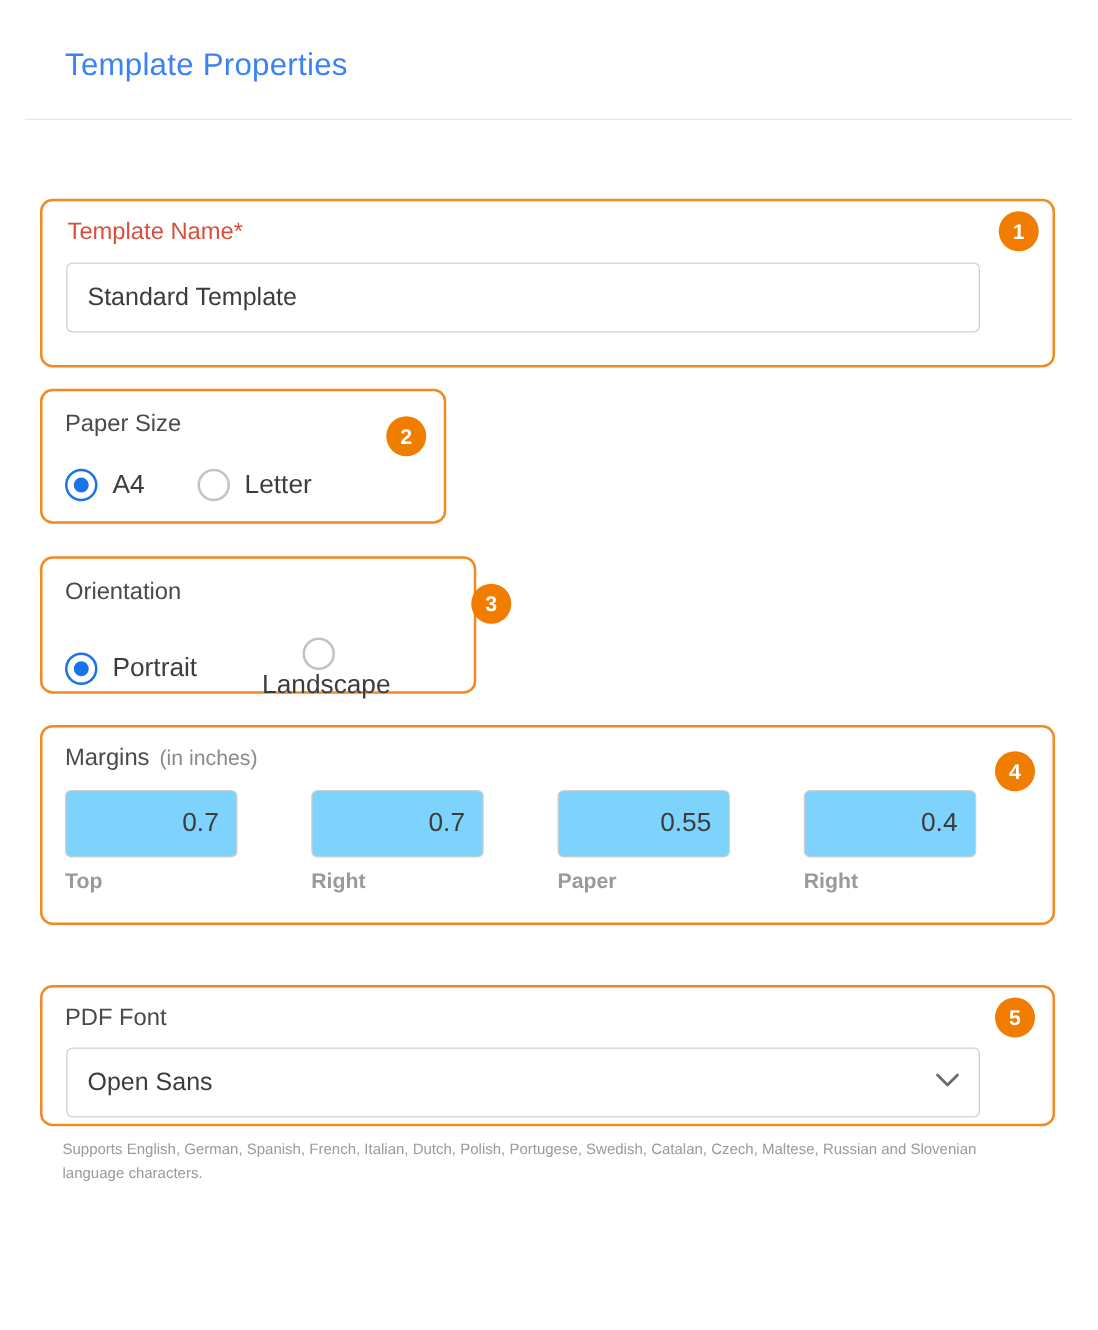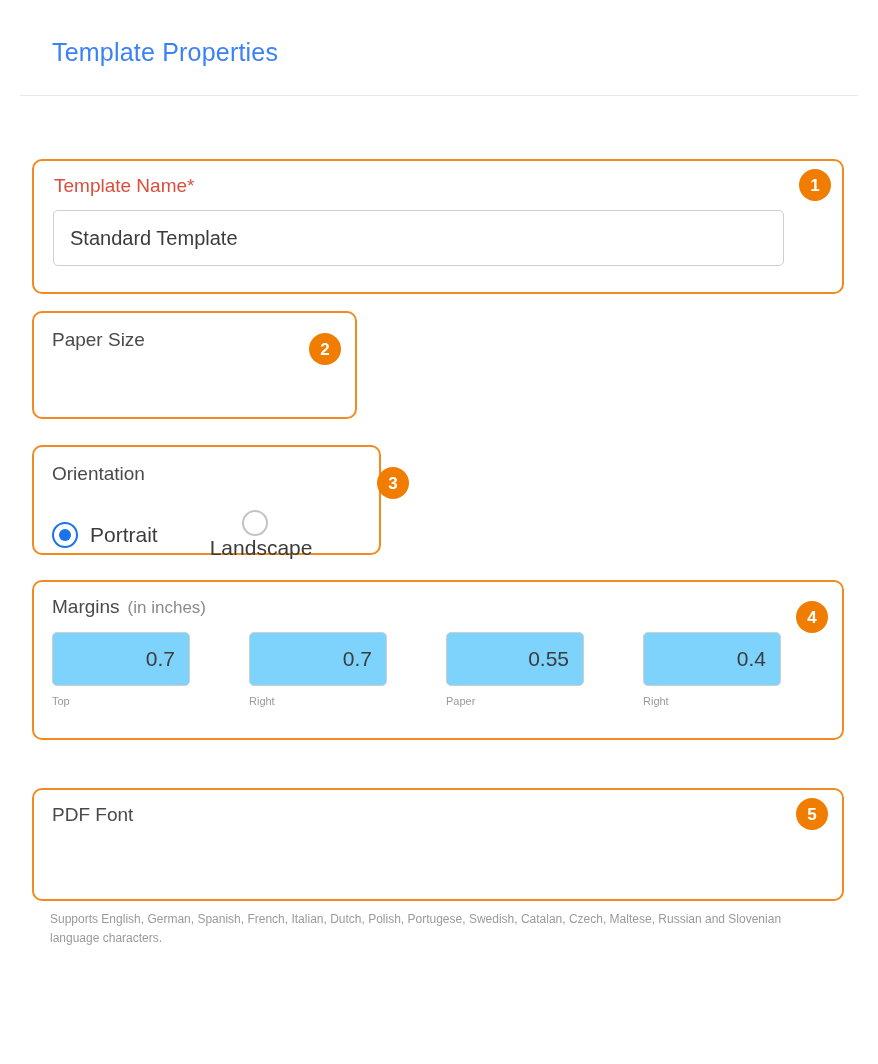--- a/index.html
+++ b/index.html
@@ -130,23 +130,24 @@
     border-radius: 5px;
     font-size: 21px;
     color: #3c3c3c;
     text-align: right;
     padding: 0 14px;
     font-family: Liberation Sans, sans-serif;
     background: #7dd3fc;
     outline: none;
   }
   .margin-caption {
-    font-size: 11px;
+    font-size: 17px;
     color: #9a9a9a;
     margin-top: 9px;
+    font-weight: bold;
   }
   .margin-cell { display: flex; flex-direction: column; }
 
   
   .select-wrap { position: relative; width: 100%; }
   .select-box {
     width: 100%;
     height: 56px;
     border: 1px solid #cfcfcf;
     border-radius: 5px;
@@ -180,20 +181,30 @@
 <div class="header-rule"></div>
 
 <div class="hl" style="left:32px; top:159px; width:812px; height:135px;">
   <div class="field-label required" style="position:absolute; left:20px; top:14px;">Template Name*</div>
   <input class="text-input" type="text" style="position: absolute; left: 19px; top: 49px; width: 731px;" value="Standard Template">
 </div>
 <div class="badge" style="left:799px; top:169px;">1</div>
 
 <div class="hl" style="left:32px; top:311px; width:325px; height:108px;">
   <div class="field-label" style="position:absolute; left:18px; top:16px;">Paper Size</div>
+  <div class="radio-row" style="position:absolute; left:18px; top:62px;">
+    <div class="radio-opt">
+      <span class="radio-dot checked"></span>
+      <span class="radio-label">A4</span>
+    </div>
+    <div class="radio-opt" style="margin-left:42px;">
+      <span class="radio-dot"></span>
+      <span class="radio-label">Letter</span>
+    </div>
+  </div>
 </div>
 <div class="badge" style="left:309px; top:333px;">2</div>
 
 <div class="hl" style="left:32px; top:445px; width:349px; height:110px;">
   <div class="field-label" style="position:absolute; left:18px; top:16px;">Orientation</div>
   <div class="radio-row" style="position:absolute; left:18px; top:63px;">
     <div class="radio-opt">
       <span class="radio-dot checked"></span>
       <span class="radio-label">Portrait</span>
     </div>
@@ -226,16 +237,24 @@
     <div class="margin-cell">
       <input class="margin-input" type="text" value="0.4" style="">
       <span class="margin-caption">Right</span>
     </div>
   </div>
 </div>
 <div class="badge" style="left:796px; top:601px;">4</div>
 
 <div class="hl" style="left:32px; top:788px; width:812px; height:113px;">
   <div class="field-label" style="position:absolute; left:18px; top:14px;">PDF Font</div>
+  <div class="select-wrap" style="position:absolute; left:19px; top:48px; width:731px;">
+    <div class="select-box">Open Sans</div>
+    <span class="chev">
+      <svg width="20" height="12" viewBox="0 0 20 12">
+        <path d="M2 2 L10 10 L18 2" fill="none" stroke="#6b6b6b" stroke-width="2.2" stroke-linecap="round" stroke-linejoin="round"></path>
+      </svg>
+    </span>
+  </div>
 </div>
 <div class="badge" style="left:796px; top:798px;">5</div>
 
 <div class="help-text" style="position:absolute; left:50px; top:910px; width:740px;">Supports English, German, Spanish, French, Italian, Dutch, Polish, Portugese, Swedish, Catalan, Czech, Maltese, Russian and Slovenian language characters.</div>
 
 </body></html>

